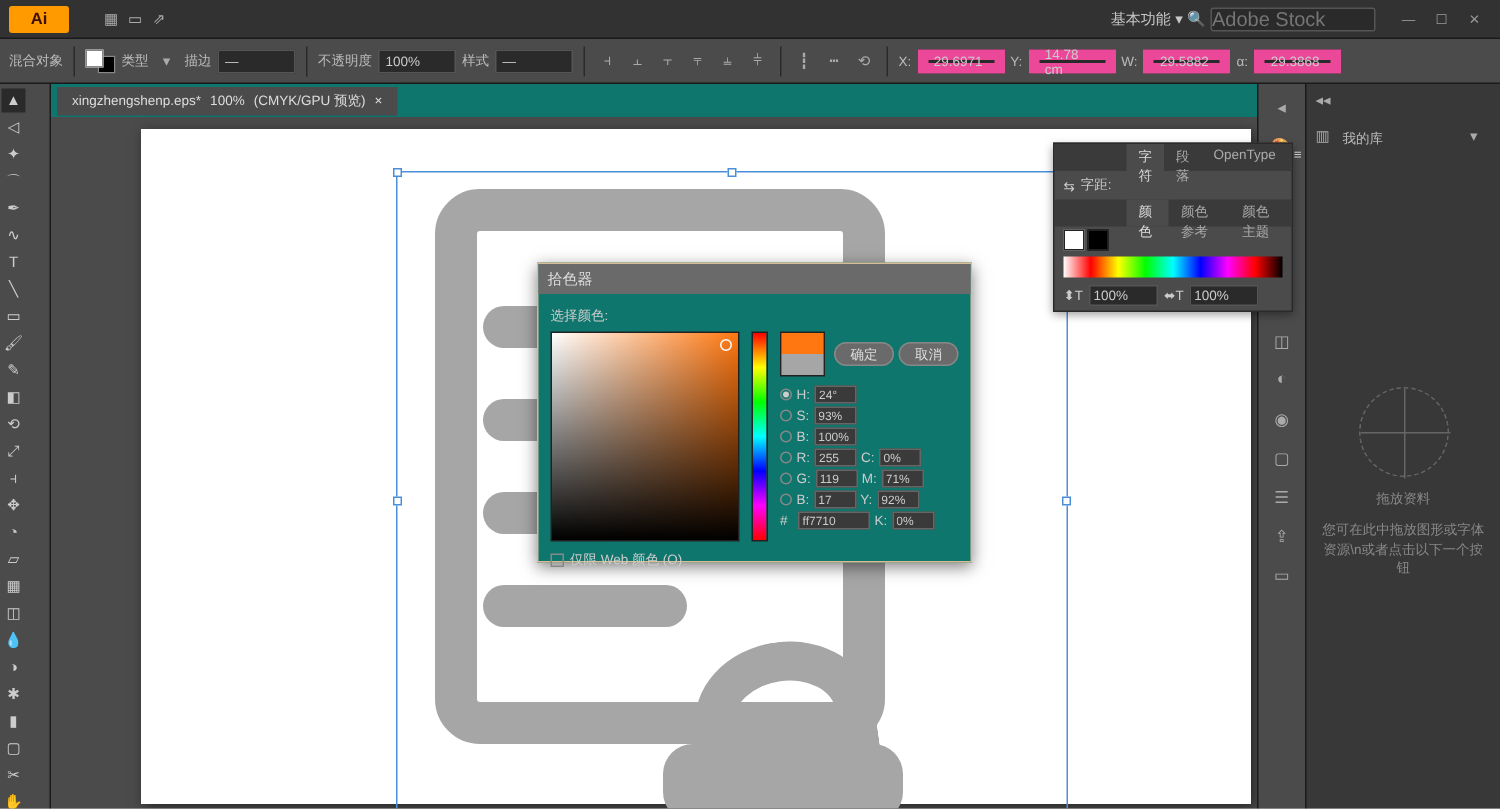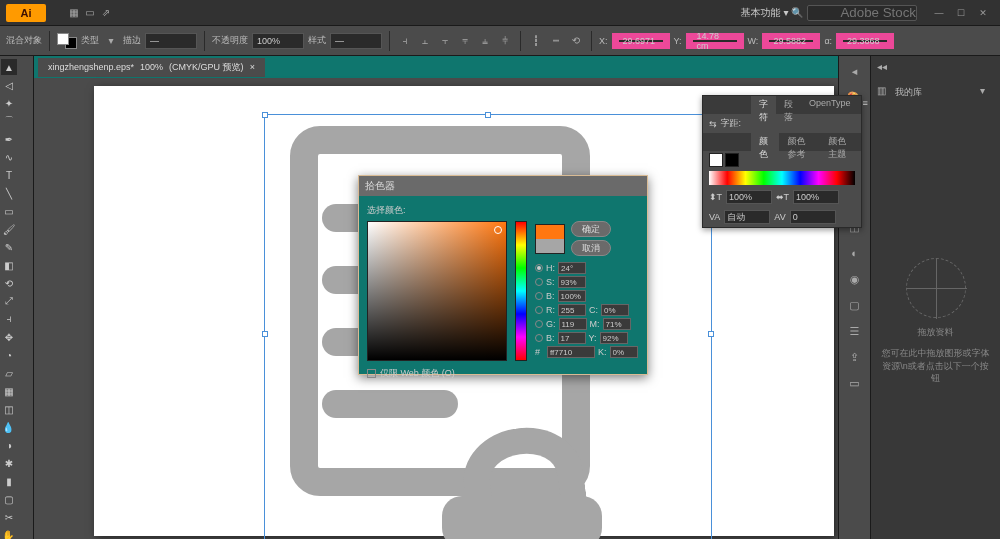--- a/index.html
+++ b/index.html
@@ -3,21 +3,21 @@
 <meta charset="utf-8">
 <style>
 * { margin: 0; padding: 0; box-sizing: border-box; font-family: "Microsoft YaHei", Arial, sans-serif; }
 body { width: 1000px; height: 539px; background: #323232; color: #c8c8c8; font-size: 10px; overflow: hidden; position: relative; }
 
 .titlebar { height: 26px; background: #323232; display: flex; align-items: center; padding: 0 6px; border-bottom: 1px solid #1a1a1a; }
 .app-icon { width: 40px; height: 18px; background: #ff9a00; color: #3d0f00; display: flex; align-items: center; justify-content: center; font-weight: bold; border-radius: 2px; font-size: 11px; margin-right: 10px; }
 .menu { display: flex; gap: 2px; }
 .menu-item { padding: 3px 6px; font-size: 10px; cursor: pointer; }
 .titlebar-right { margin-left: auto; display: flex; align-items: center; gap: 3px; }
-.search-box { width: 110px; height: 16px; background: #2a2a2a; border: 1px solid #555; border-radius: 2px; text-align: right; }
+.search-box { width: 110px; height: 16px; background: #2a2a2a; border: 1px solid #555; border-radius: 2px; }
 .win-ctrls { display: flex; margin-left: 8px; }
 .win-btn { width: 22px; height: 14px; display: flex; align-items: center; justify-content: center; font-size: 9px; cursor: pointer; color: #999; }
 
 .controlbar { height: 30px; background: #4b4b4b; border-bottom: 1px solid #1a1a1a; display: flex; align-items: center; padding: 0 6px; gap: 4px; }
 .cb-label { font-size: 9px; color: #bbb; }
 .cb-sep { width: 1px; height: 20px; background: #2a2a2a; margin: 0 3px; }
 .swatch-pair { width: 20px; height: 16px; position: relative; }
 .swatch-pair .front { position: absolute; width: 12px; height: 12px; background: #fff; border: 1px solid #888; top: 0; left: 0; }
 .swatch-pair .back { position: absolute; width: 12px; height: 12px; background: #000; border: 1px solid #888; bottom: 0; right: 0; }
 .cb-icon { width: 16px; height: 16px; display: flex; align-items: center; justify-content: center; font-size: 10px; color: #aaa; cursor: pointer; }
@@ -267,44 +267,38 @@
     <div class="fp-sw" style="background:#fff"></div>
     <div class="fp-sw" style="background:#000"></div>
   </div>
   <div class="fp-spectrum"></div>
   <div class="fp-row">
     <span>⬍T</span>
     <input class="fp-input" value="100%" style="">
     <span>⬌T</span>
     <input class="fp-input" value="100%" style="">
   </div>
-  <div class="fp-row">
-    <span>VA</span>
-    <input class="fp-input" value="自动" style="">
-    <span>AV</span>
-    <input class="fp-input" value="0" style="">
-  </div>
 </div>
 
 <div class="color-dialog">
   <div class="cd-title">拾色器</div>
   <div class="cd-body">
     <div class="cd-label">选择颜色:</div>
     <div class="cd-main">
       <div class="cd-gradient">
         <div class="cd-cursor"></div>
       </div>
       <div class="cd-hue"></div>
       <div class="cd-right">
         <div class="cd-preview-row">
           <div class="cd-preview">
             <div class="new"></div>
             <div class="old"></div>
           </div>
-          <div style="display:flex;flex-direction:column;gap:3px">
+          <div style="display:flex;flex-direction:row;gap:3px">
             <div class="cd-btn">确定</div>
             <div class="cd-btn">取消</div>
           </div>
         </div>
         <div class="cd-field-row"><div class="cd-radio on"></div>H:<input class="cd-num" value="24°" style=""></div>
         <div class="cd-field-row"><div class="cd-radio"></div>S:<input class="cd-num" value="93%" style=""></div>
         <div class="cd-field-row"><div class="cd-radio"></div>B:<input class="cd-num" value="100%" style=""></div>
         <div class="cd-field-row"><div class="cd-radio"></div>R:<input class="cd-num" value="255" style=""> C:<input class="cd-num" value="0%" style=""></div>
         <div class="cd-field-row"><div class="cd-radio"></div>G:<input class="cd-num" value="119" style=""> M:<input class="cd-num" value="71%" style=""></div>
         <div class="cd-field-row"><div class="cd-radio"></div>B:<input class="cd-num" value="17" style=""> Y:<input class="cd-num" value="92%" style=""></div>

